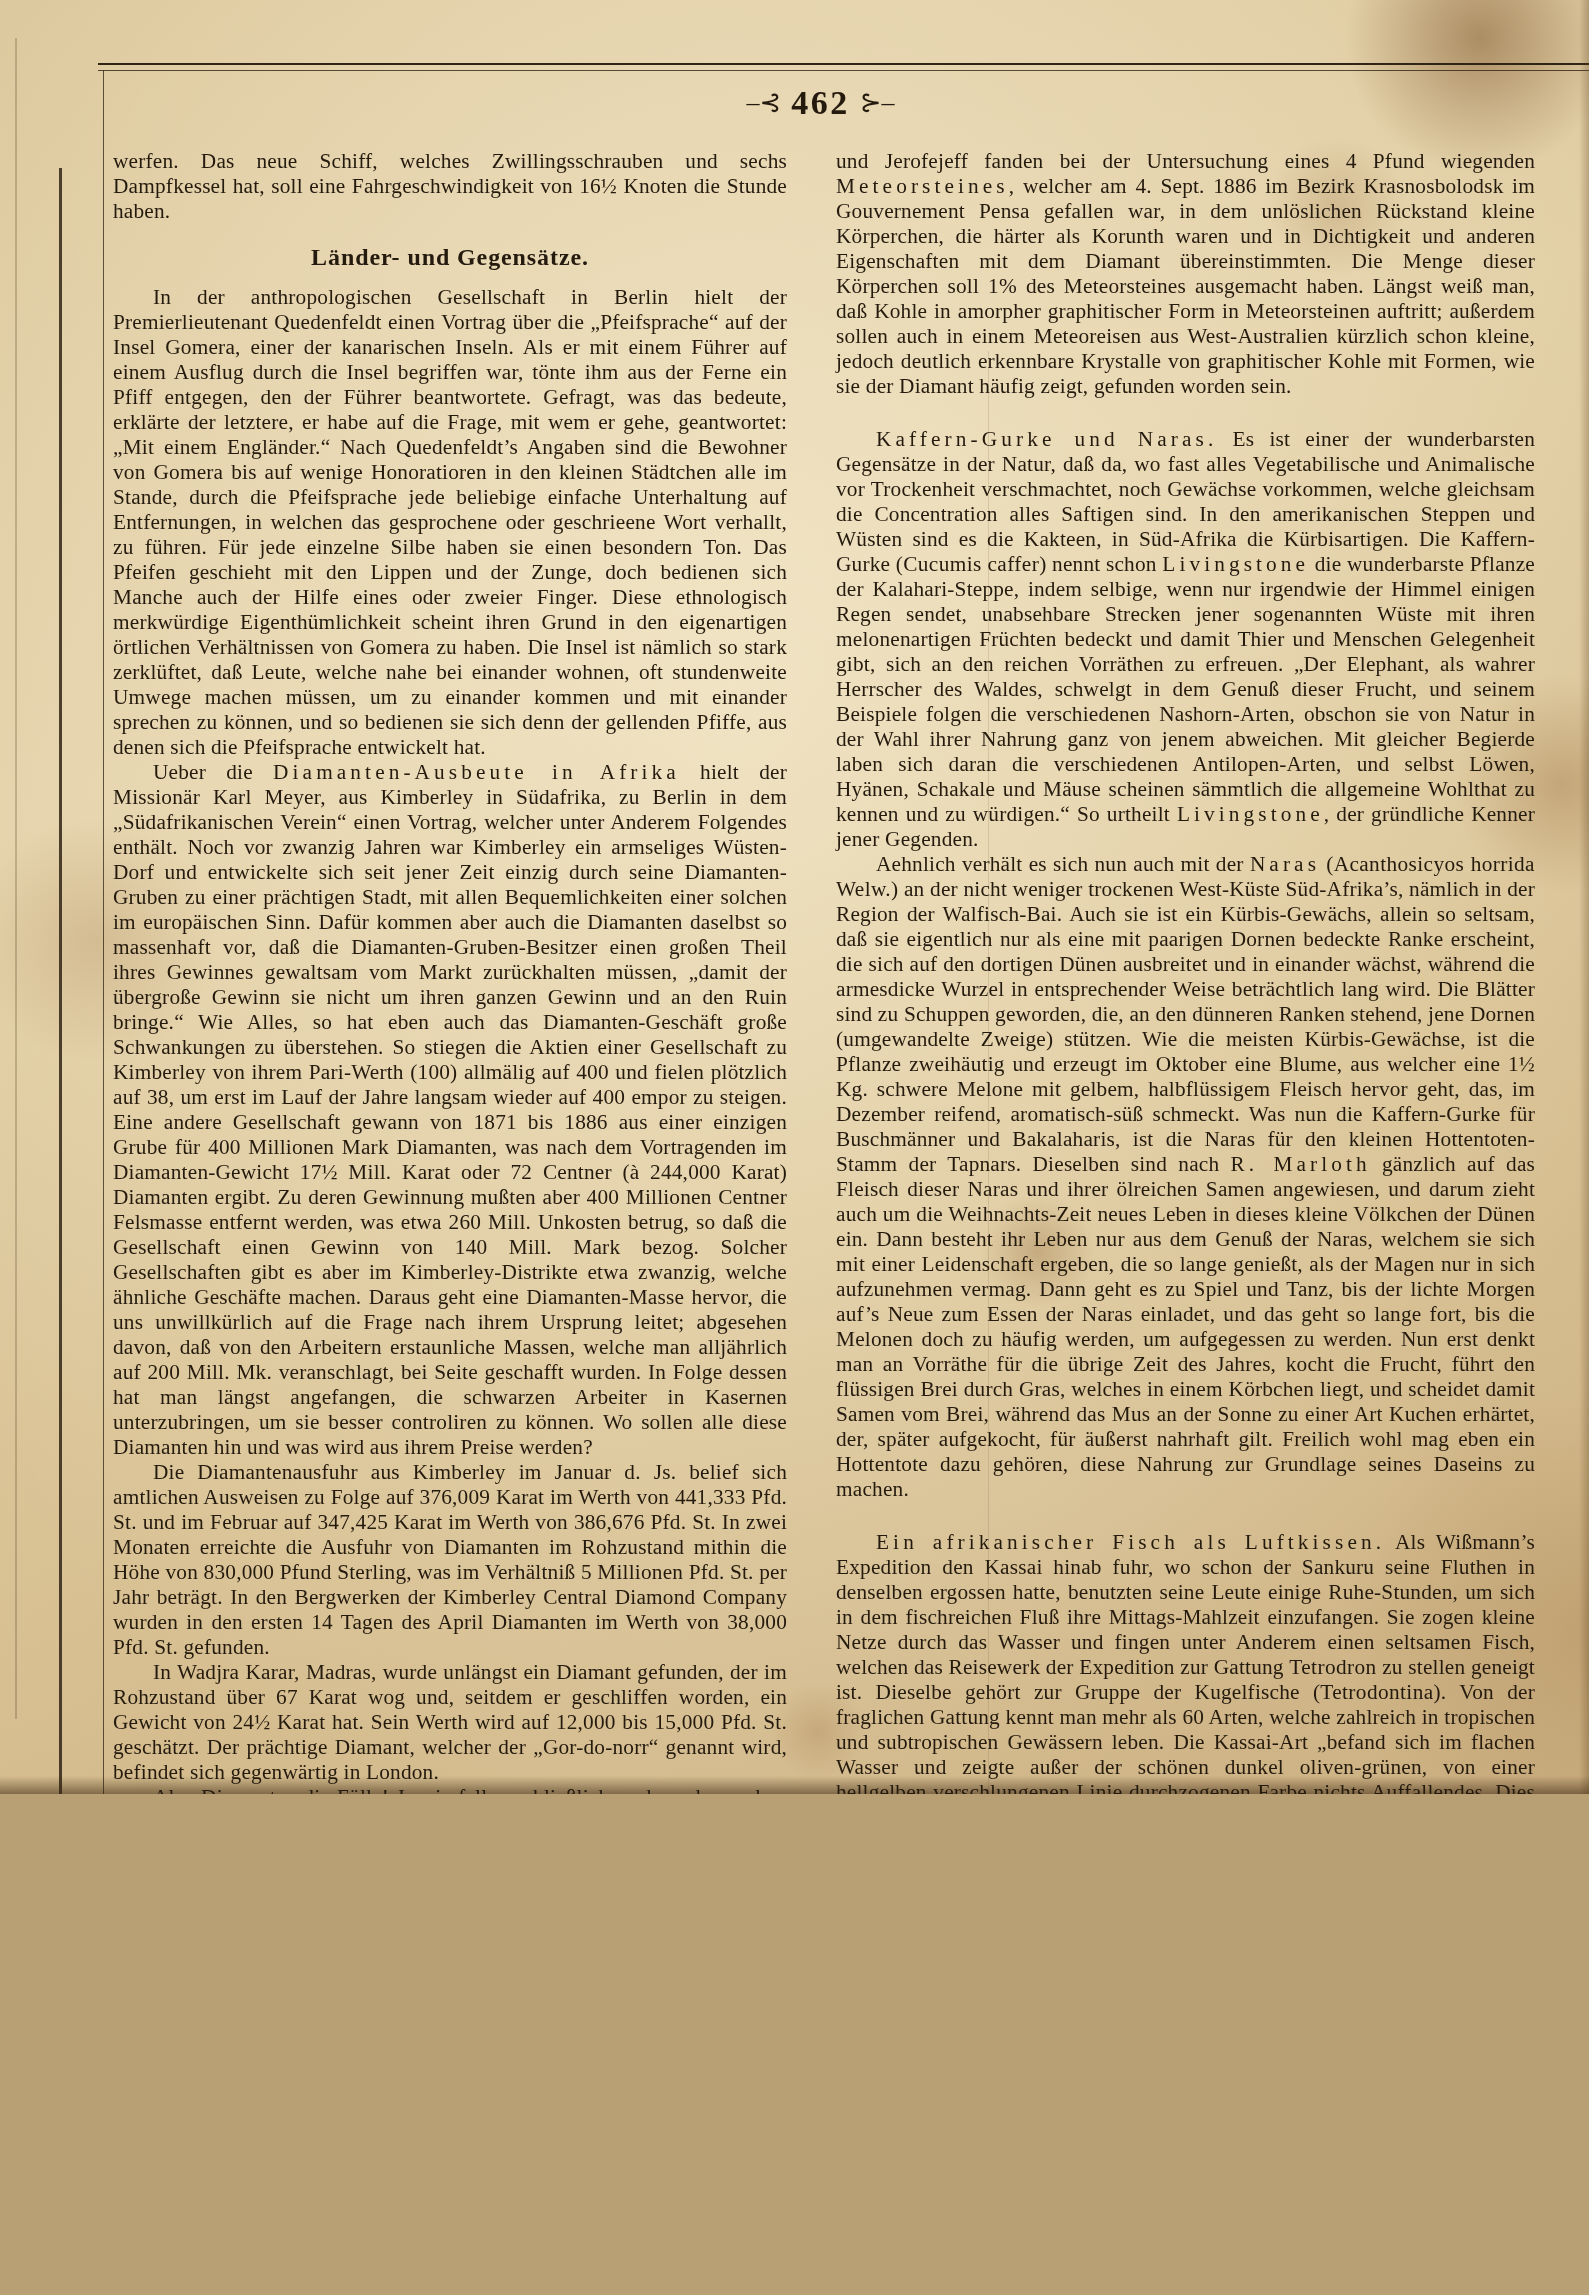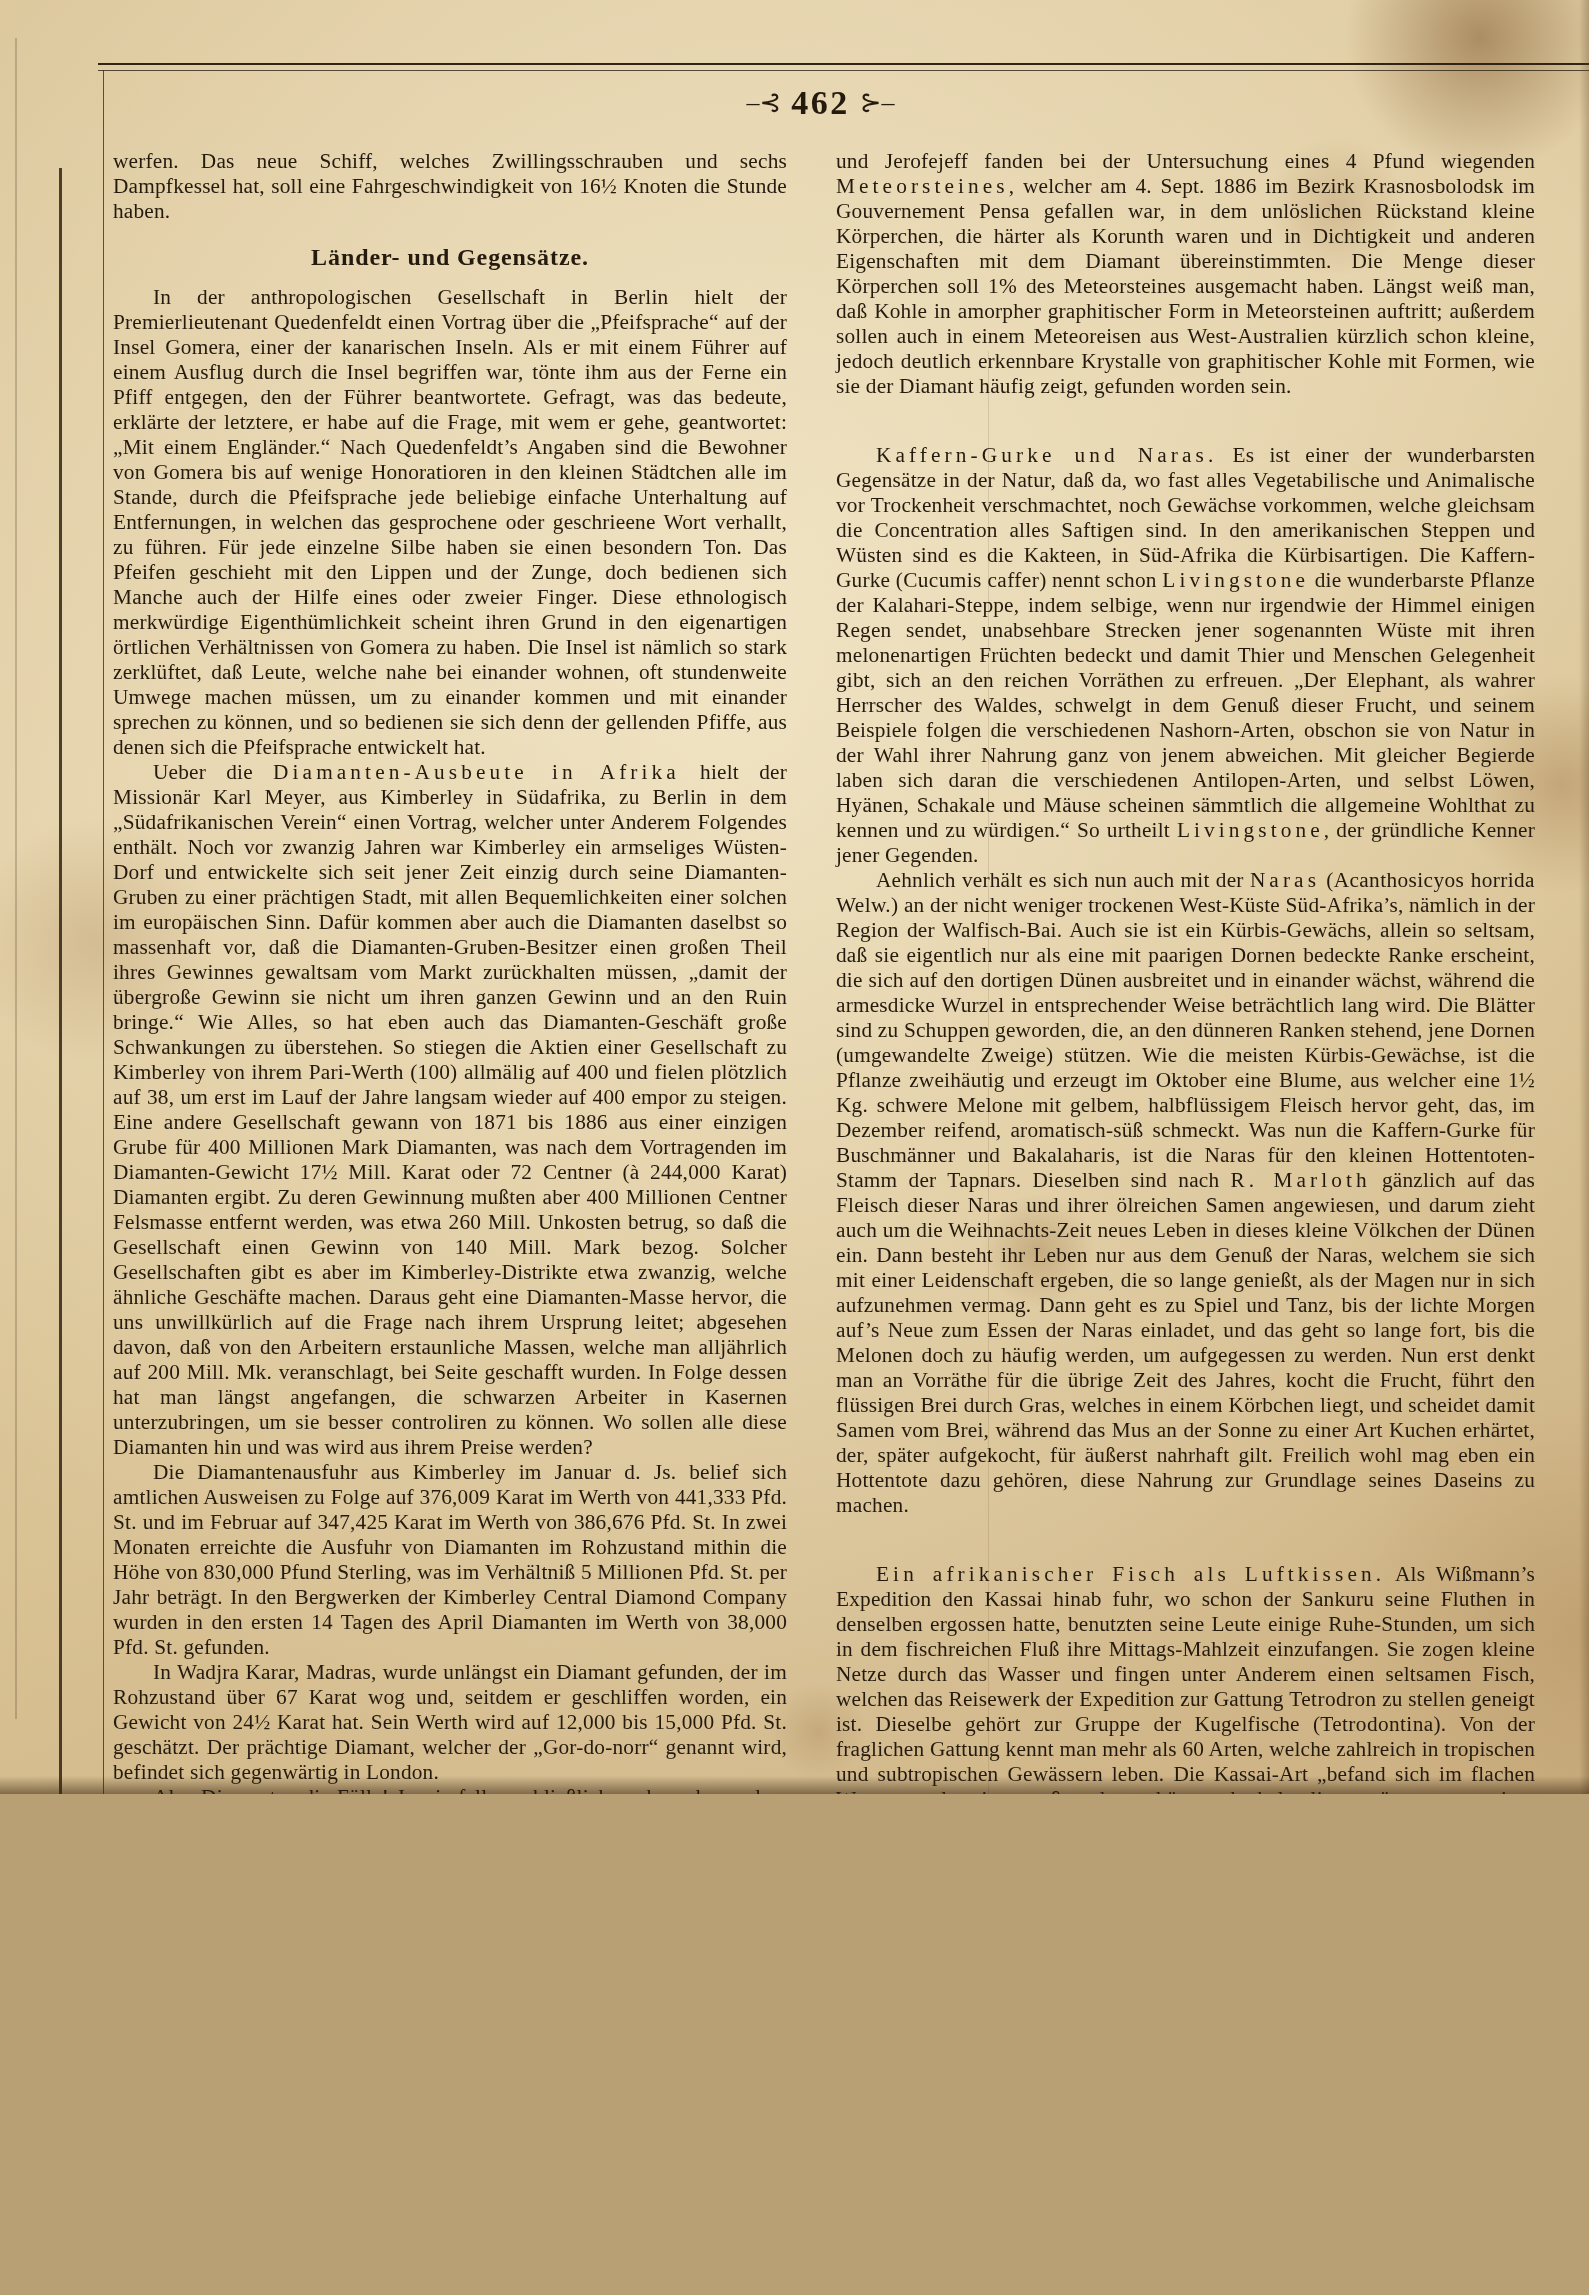--- a/index.html
+++ b/index.html
@@ -40,21 +40,21 @@
     transform:translateX(26px);font-weight:bold;font-size:34px;letter-spacing:2.5px;}
   .pageno .orn{font-weight:normal;font-size:26px;letter-spacing:0;padding:0 10px;vertical-align:3.1px;}
 
   
   .col{position:absolute;top:149px;text-align:justify;font-size:21.3px;line-height:25px;
        letter-spacing:0.2px;-webkit-hyphens:auto;hyphens:auto;}
   .col-left{left:113px;width:674px;}
   .col-right{left:836px;width:699px;}
   .p{margin:0;text-indent:40px;}
   .p.noindent{text-indent:0;}
-  .p.gap{margin-top:44px;}
+  .p.gap{margin-top:28px;}
   .h{font-weight:bold;font-size:24px;line-height:29px;text-align:center;text-indent:0;
      margin:19px 0 12.5px;letter-spacing:0.9px;}
   .sp{letter-spacing:4.1px;}
   .lat{letter-spacing:0.4px;}
 </style>
 </head>
 <body>
 
 <div class="page">
 

